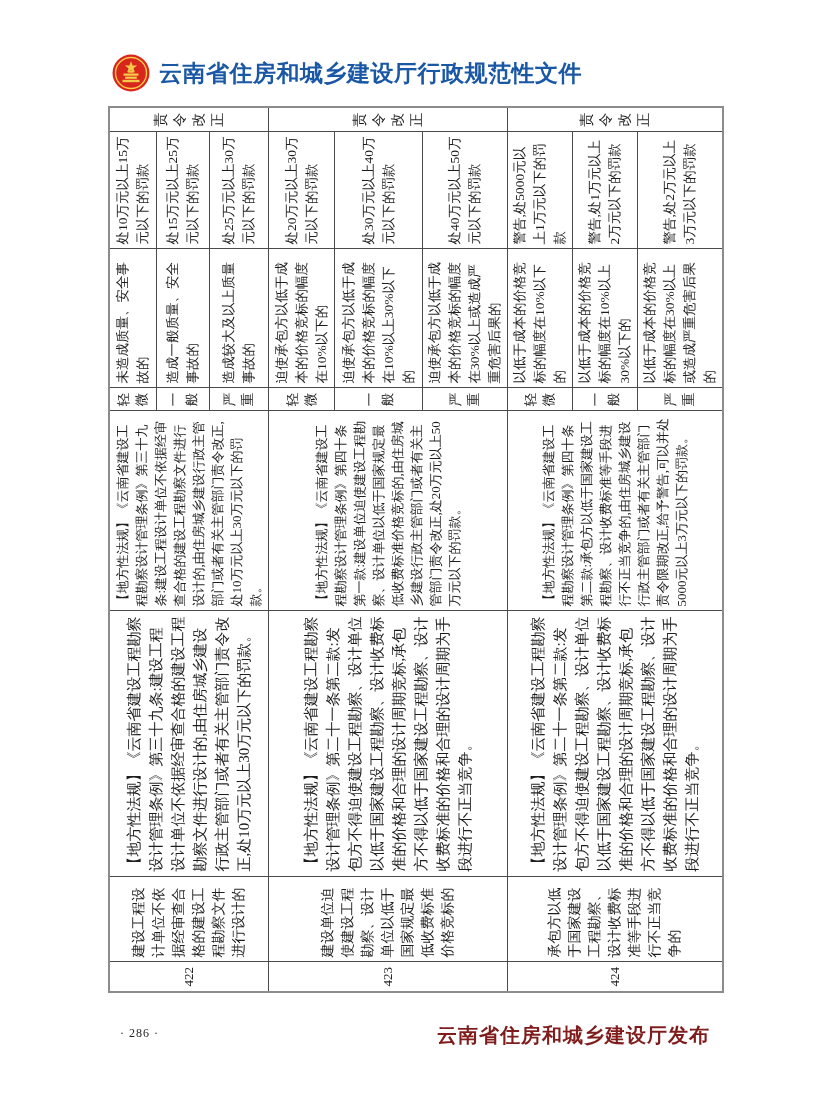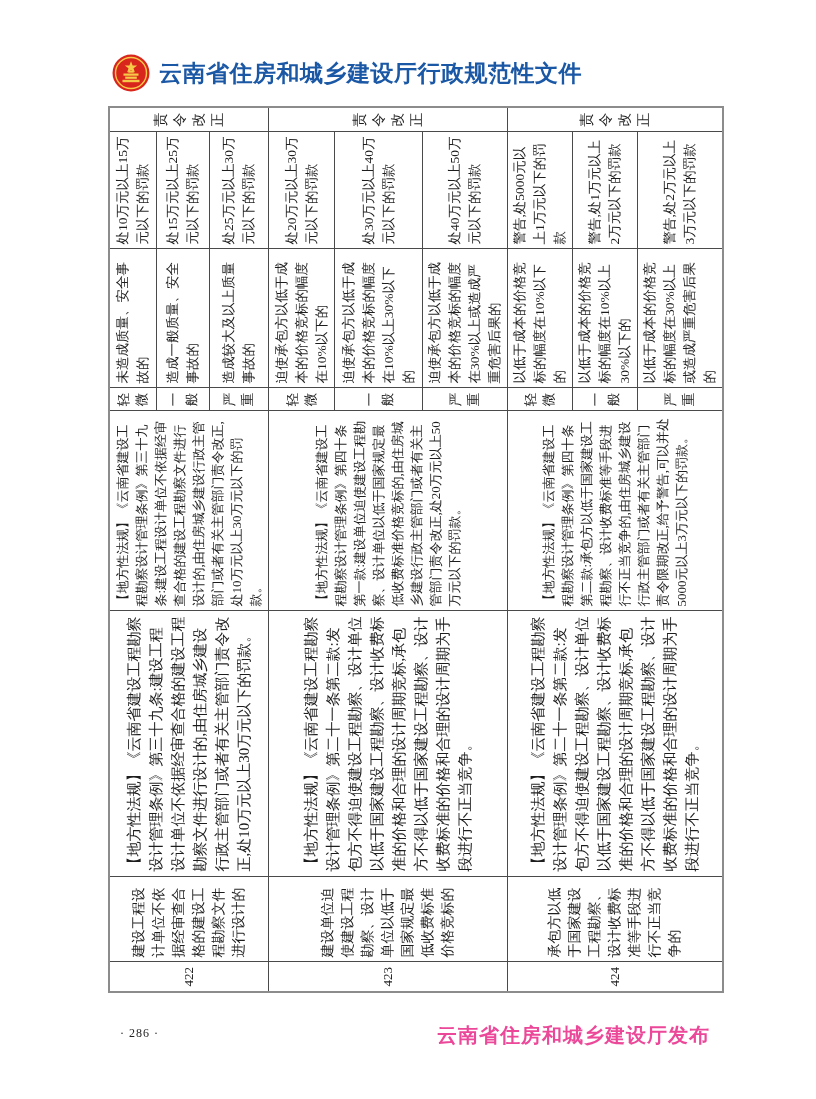--- a/index.html
+++ b/index.html
@@ -24,21 +24,21 @@
   td.cite2 { font-size:15px; line-height:22px; padding:4px 5px; text-align:left; }
   td.cite1 { font-size:13px; line-height:19px; padding:3px 4px; text-align:left; }
   td.sev   { text-align:center; font-size:13.5px; line-height:18px; padding:2px 0; }
   td.circ  { font-size:13.5px; line-height:20px; padding:2px 4px; text-align:left; }
   td.fine  { font-size:13.5px; line-height:20px; padding:2px 4px; text-align:left; }
   td.order { text-align:center; font-size:14px; line-height:19px; padding:2px 0; }
 
   
   .pageno { position:absolute; left:120px; top:1026px; font-size:12px; letter-spacing:1px; }
   .publisher { position:absolute; right:106px; top:1022px; font-size:20px; font-weight:bold;
-    color:#ec4899; letter-spacing:1px; }
+    color:#7f1d1d; letter-spacing:1px; }
 </style>
 </head>
 <body>
 
 <div class="page">
 
   <div class="hdr">
     <svg class="emblem" viewBox="0 0 38 38">
       <circle cx="19" cy="19" r="18.5" fill="#d9261c"></circle>
       <circle cx="19" cy="19" r="15.5" fill="none" stroke="#f7c948" stroke-width="1.4"></circle>

